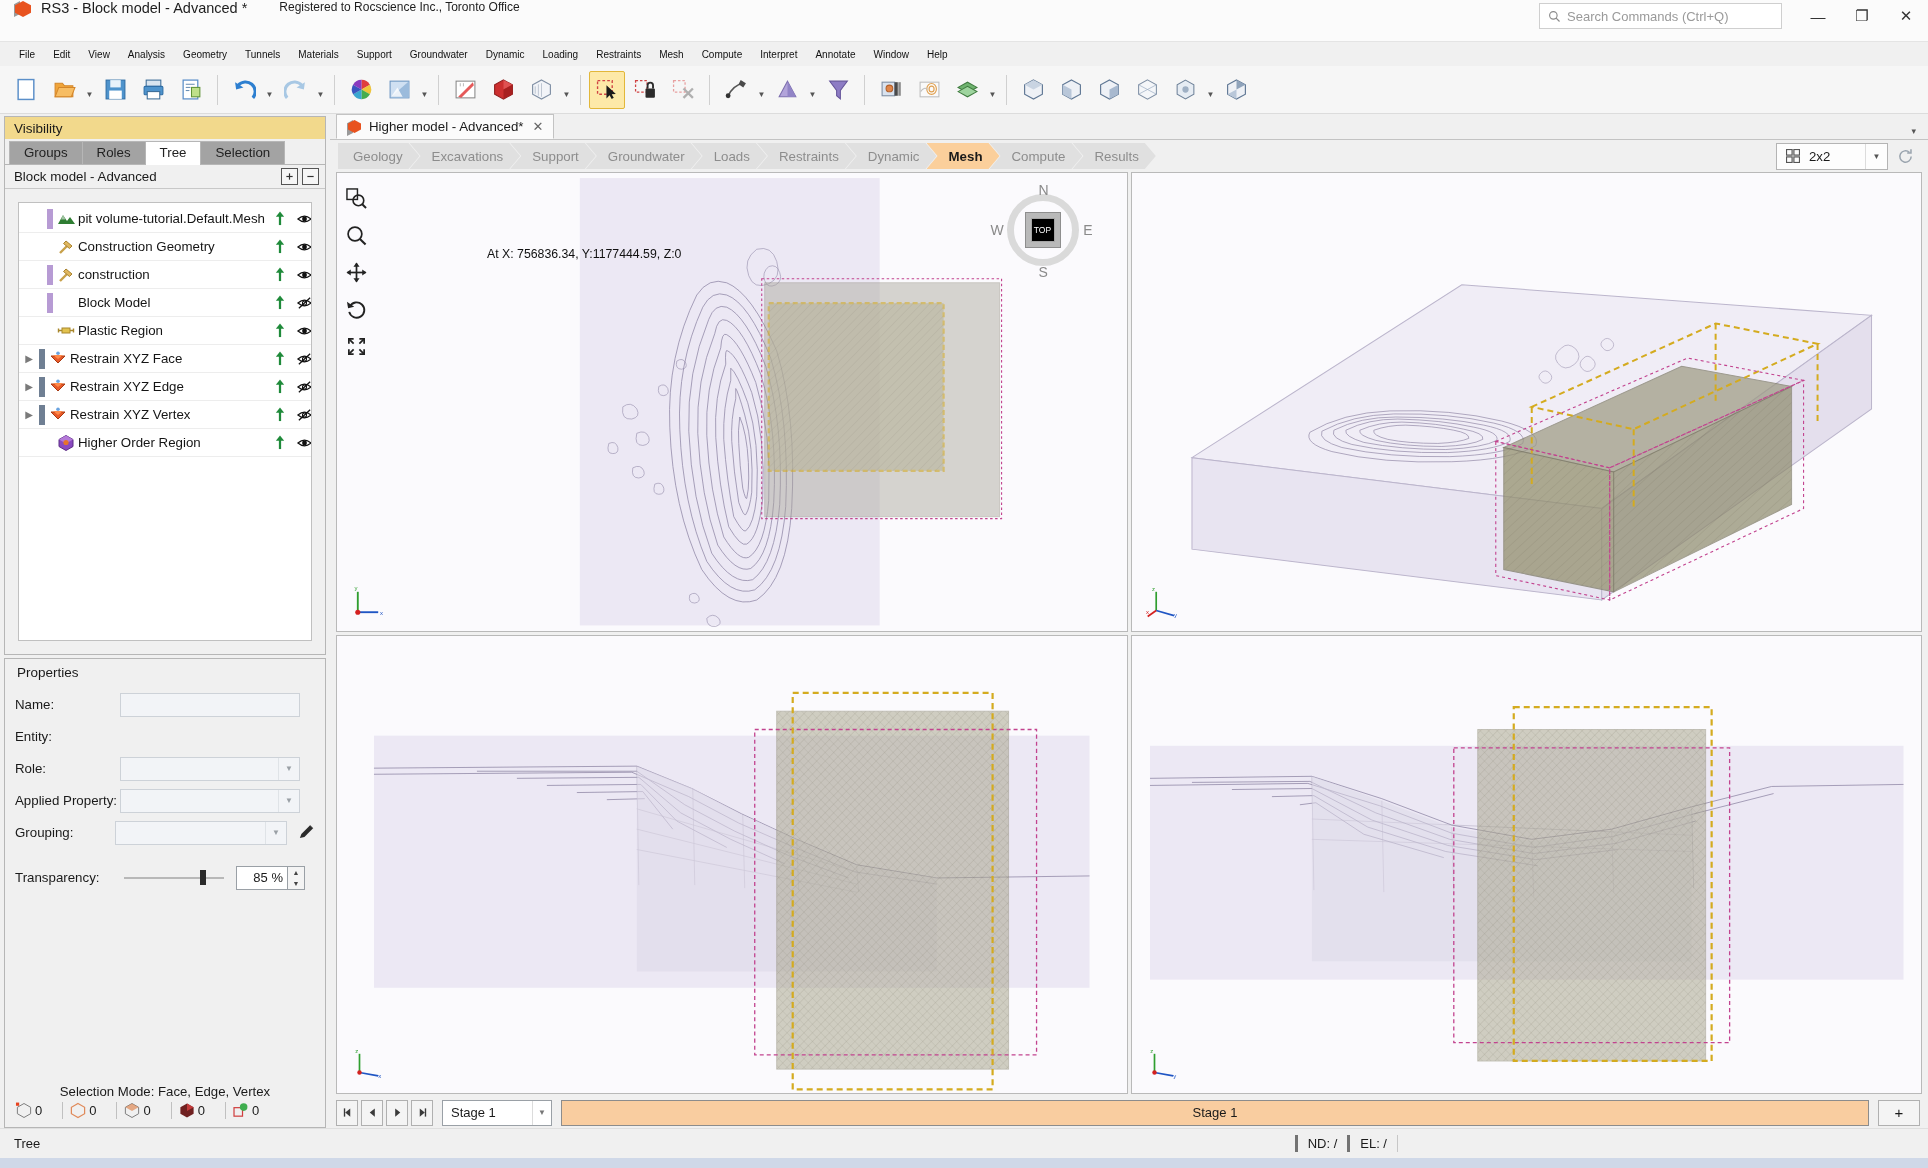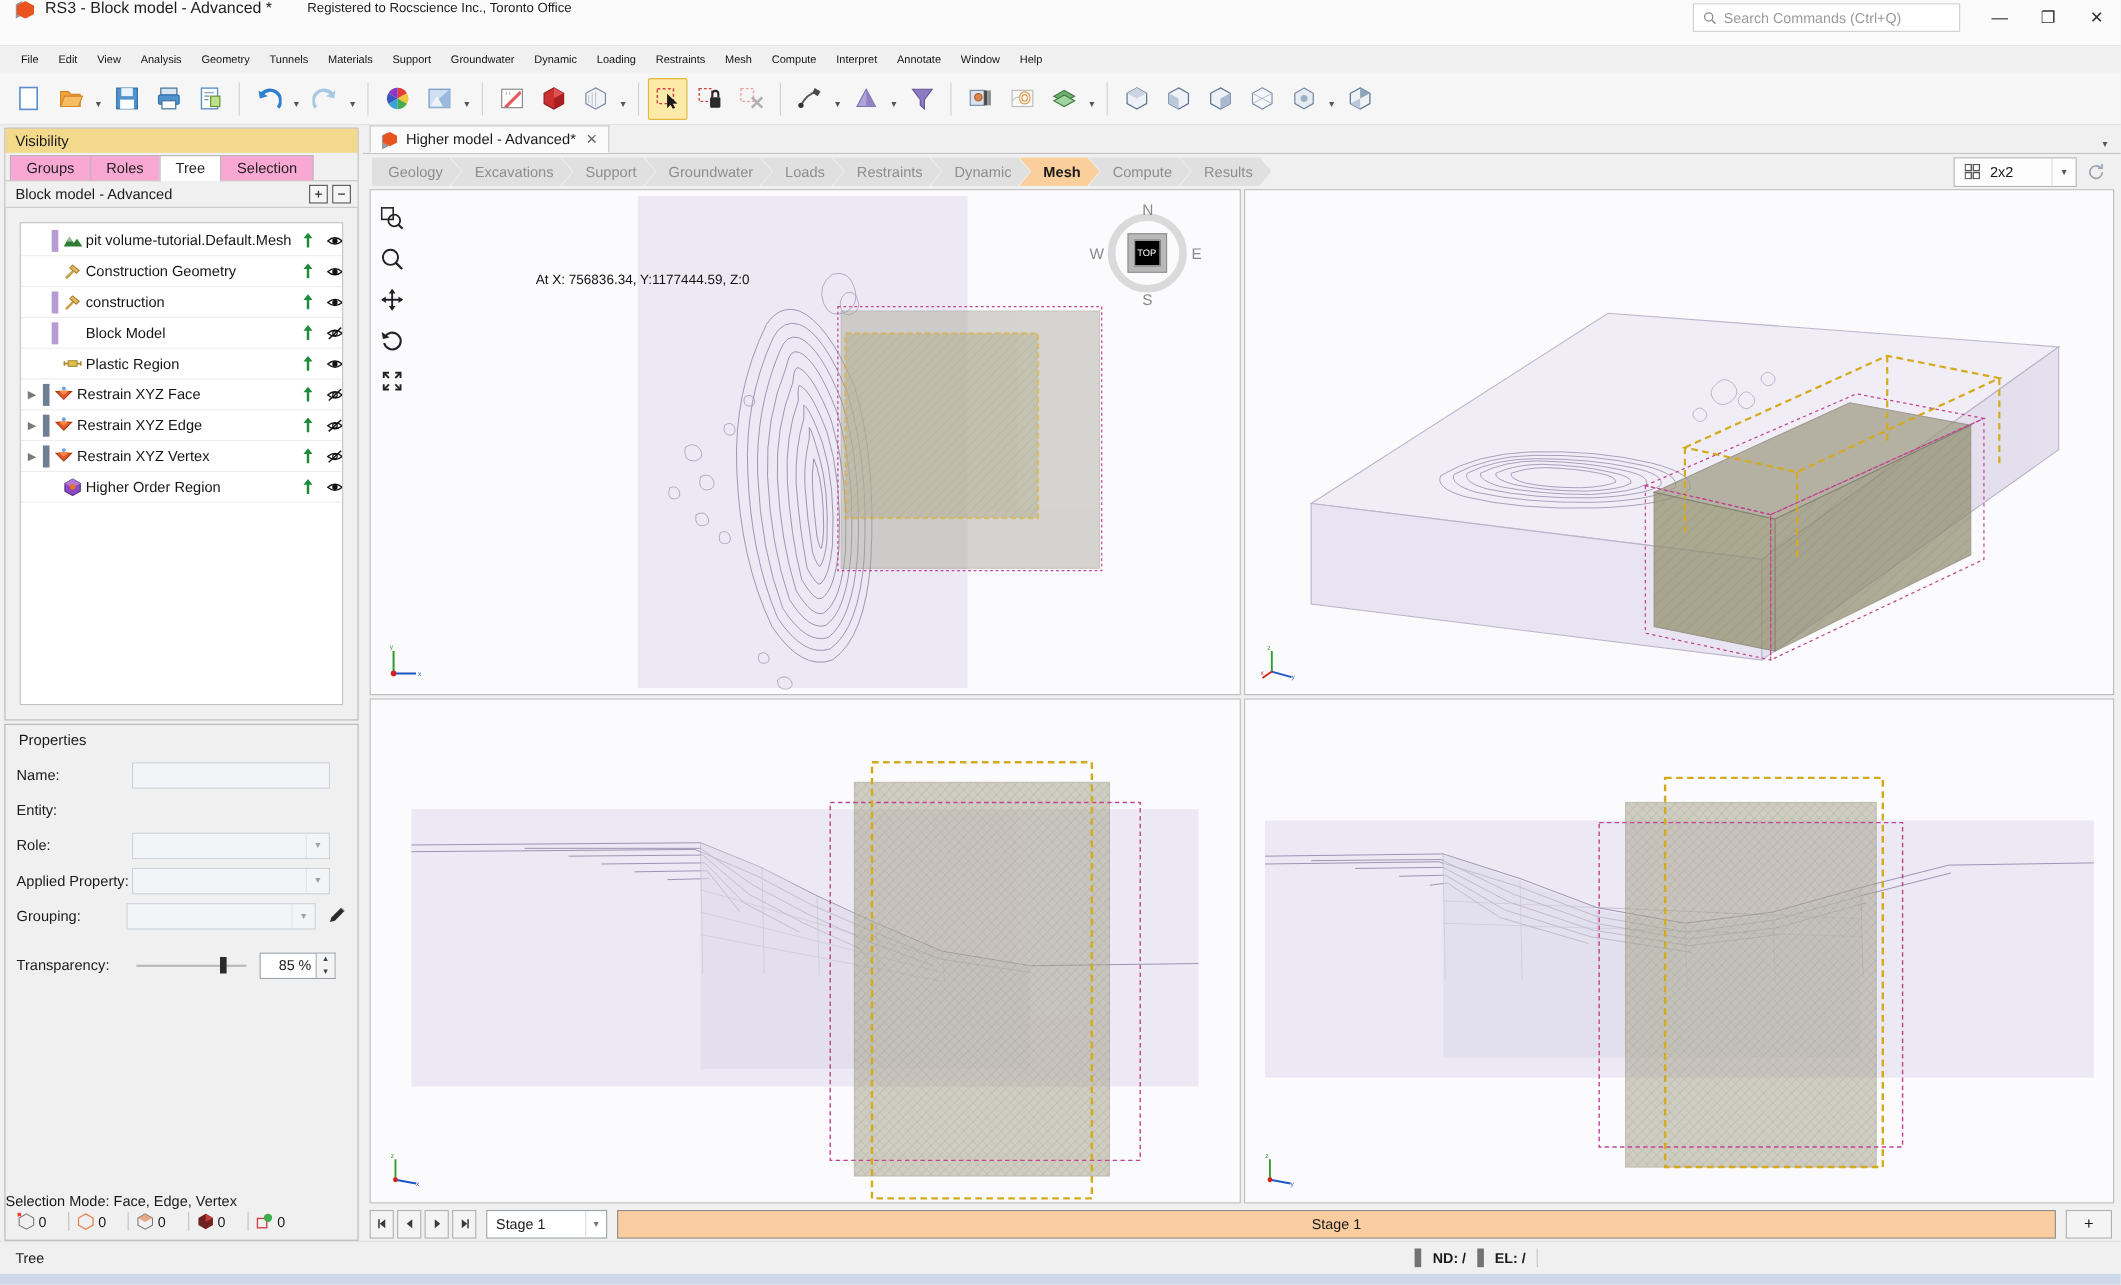--- a/index.html
+++ b/index.html
@@ -48,21 +48,21 @@
 
   
   .leftdock { width:330px; flex:0 0 330px; display:flex; flex-direction:column;
               background:#f0f0f0; padding:2px 4px 0 4px; }
   .panel { border:1px solid #b6b6b6; background:#f0f0f0; display:flex; flex-direction:column; }
   .panel-title { background:#f2d98c; height:22px; display:flex; align-items:center;
                  padding-left:9px; font-size:13.5px; color:#1a1a1a; }
   .tabstrip { display:flex; height:26px; padding-left:4px; background:#f0f0f0;
               border-bottom:1px solid #b6b6b6; align-items:flex-end; }
   .tab { padding:3px 14px 4px 14px; font-size:13.3px; border:1px solid #b6b6b6;
-         border-bottom:none; background:#f9a8d4; color:#222; margin-right:-1px; }
+         border-bottom:none; background:#a3a3a3; color:#222; margin-right:-1px; }
   .tab.active { background:#fff; position:relative; z-index:2; padding-bottom:5px;
                 margin-bottom:-1px; }
   .tree-head { height:24px; display:flex; align-items:center; padding:0 6px 0 9px;
                font-size:13.3px; background:#f0f0f0; border-bottom:1px solid #c8c8c8; }
   .tree-head .tools { margin-left:auto; display:flex; gap:4px; }
   .sq-btn { width:17px; height:17px; border:1.2px solid #555; display:flex;
             align-items:center; justify-content:center; font-size:11px;
             line-height:1; color:#333; background:#f6f6f6; }
   .tree-body { flex:1 1 auto; background:#fff; border:1px solid #c0c0c0;
                margin:13px; overflow:hidden; display:flex; }
@@ -94,21 +94,21 @@
             margin-left:4px; }
   .slider .track { position:absolute; left:0; right:0; height:2px; background:#b8b8b8; }
   .slider .thumb { position:absolute; left:76px; width:6px; height:15px; background:#2b2b2b; }
   .spin { width:52px; height:24px; border:1px solid #9aa0a6; background:#fff;
           display:flex; align-items:center; justify-content:flex-end; padding-right:4px;
           font-size:13px; margin-left:12px; }
   .spinbtns { width:17px; height:24px; border:1px solid #9aa0a6; border-left:none;
               display:flex; flex-direction:column; }
   .spinbtns div { flex:1; display:flex; align-items:center; justify-content:center;
                   font-size:7px; color:#444; background:#f4f4f4; }
-  .selmode { position:absolute; bottom:28px; left:0; right:0; text-align:left;
+  .selmode { position:absolute; bottom:28px; left:0; right:0; text-align:center;
              font-size:13.2px; }
   .counters { position:absolute; bottom:5px; left:4px; right:4px; display:flex;
               align-items:center; height:24px; }
   .ctr { display:flex; align-items:center; padding:0 14px 0 6px; font-size:13px; }
   .ctr .cdiv { width:1px; height:17px; background:#c0c0c0; margin-right:6px; }
 
   
   .docarea { flex:1 1 auto; display:flex; flex-direction:column; min-width:0;
              background:#f0f0f0; }
   .doctabs { height:26px; display:flex; align-items:flex-end; padding-left:6px;
@@ -174,22 +174,22 @@
                 font-size:13px; }
   .plusbtn { width:42px; height:26px; border:1px solid #b0b0b0; background:#f4f4f4;
              display:flex; align-items:center; justify-content:center; font-size:15px;
              margin-left:6px; }
 
   
   .statusbar { height:30px; background:#f0f0f0; border-top:1px solid #dfdfdf;
                display:flex; align-items:center; padding-left:14px; font-size:13px;
                flex:0 0 auto; }
   .statusbar .right { margin-left:auto; display:flex; align-items:center; }
-  .sbcell { padding:0 10px; border-left:6px solid #737373; height:17px;
-            display:flex; align-items:center;font-weight:bold; }
+  .sbcell { padding:0 10px; border-left:3px solid #737373; height:17px;
+            display:flex; align-items:center; }
   .sbcell.last { border-right:1px solid #c7c7c7; margin-right:530px; }
   .taskbarstrip { height:10px; background:#cfd8e8; flex:0 0 auto; }
 </style>
 </head>
 <body>
 
 <div class="app">
 
   <div class="titlebar">
     <div class="app-icon">

